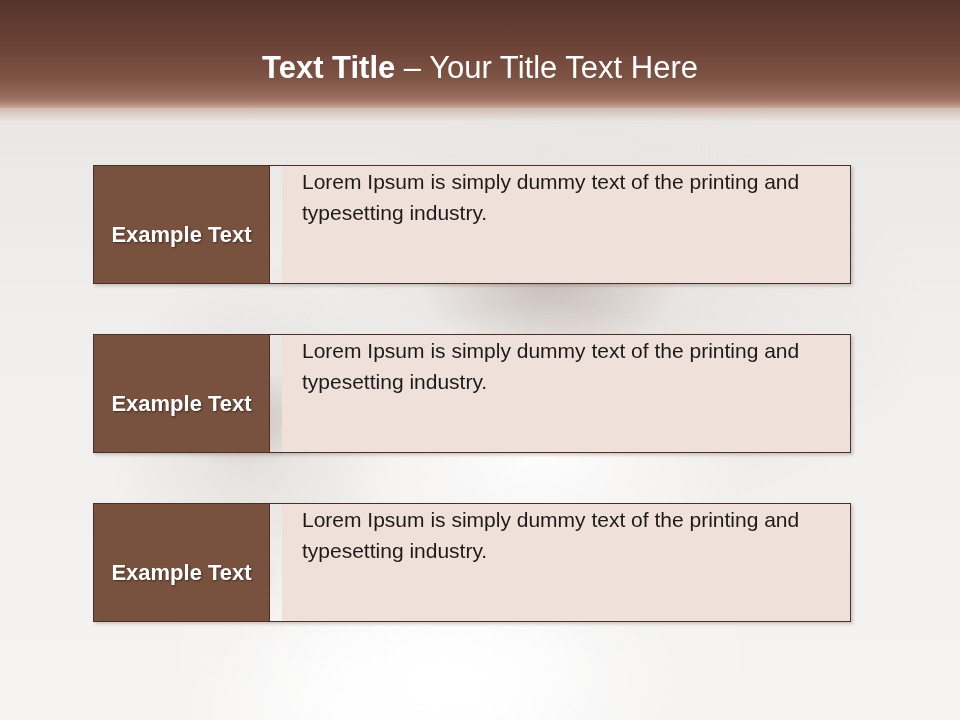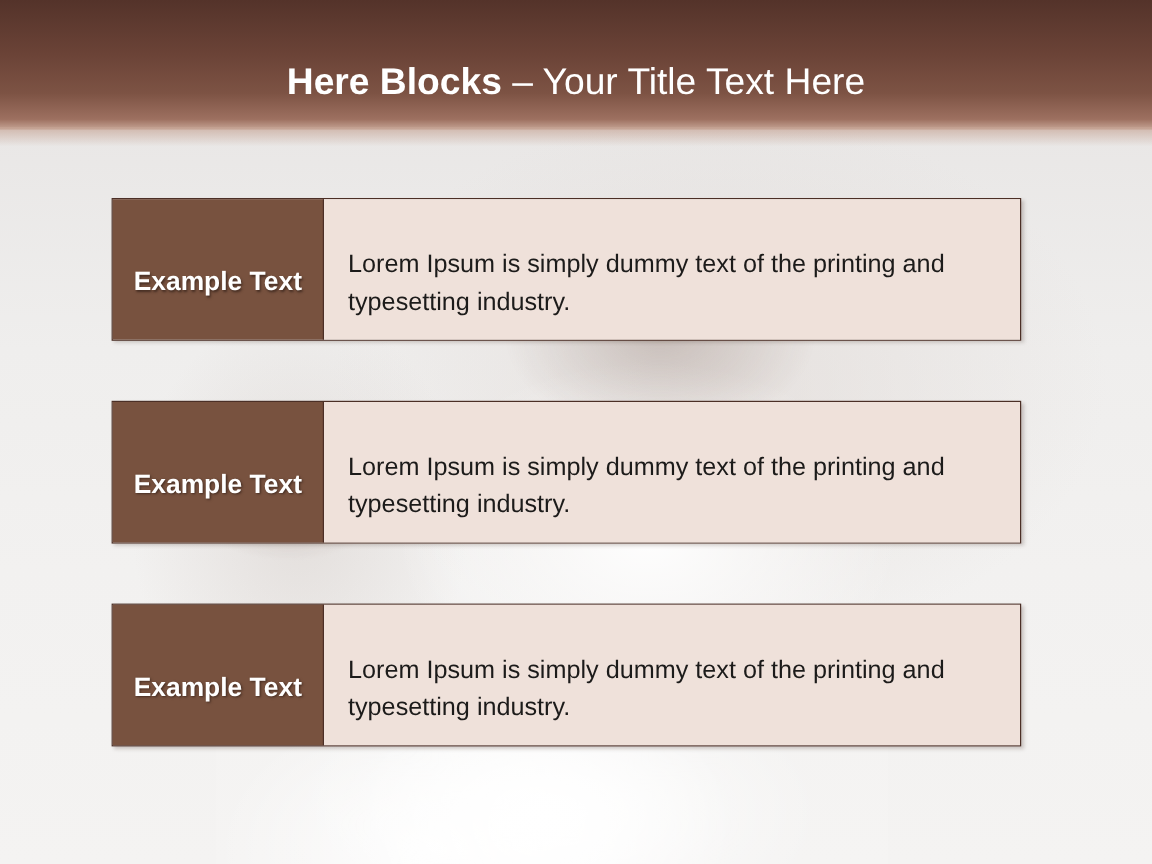--- a/index.html
+++ b/index.html
@@ -132,44 +132,45 @@
     font-weight: bold;
     line-height: 32px;
     text-align: center;
     text-shadow: 1px 1px 2px rgba(40,25,18,0.65);
     margin-top: 21px;
   }
   .row-body {
     flex: 1 1 auto;
     background: #efe1da;
     display: flex;
-    align-items: flex-end;
+    align-items: flex-start;
     padding: 0 18px 16px 20px;
     box-sizing: border-box;
+    margin-left: 12px;
   }
   .row-body-text {
     color: #1c1b1a;
     font-size: 21px;
     line-height: 31px;
   }
 </style>
 </head>
 <body>
 
 <div class="slide">
 
   <div class="bg-photo">
     <div class="bg-figure"></div>
     <div class="bg-skirt"></div>
   </div>
 
   <div class="title-band"></div>
 
   <div class="slide-title">
-    <span class="strong">Here Blocks </span><span class="light">– </span><span class="light">Your Title Text Here</span>
+    <span class="strong">Text Title </span><span class="light">– </span><span class="light">Your Title Text Here</span>
   </div>
 
   <div class="rows">
 
     <div class="row">
       <div class="row-label">
         <div class="row-label-text">Example Text</div>
       </div>
       <div class="row-body">
         <div class="row-body-text">Lorem Ipsum is simply dummy text of the printing and typesetting industry.</div>

